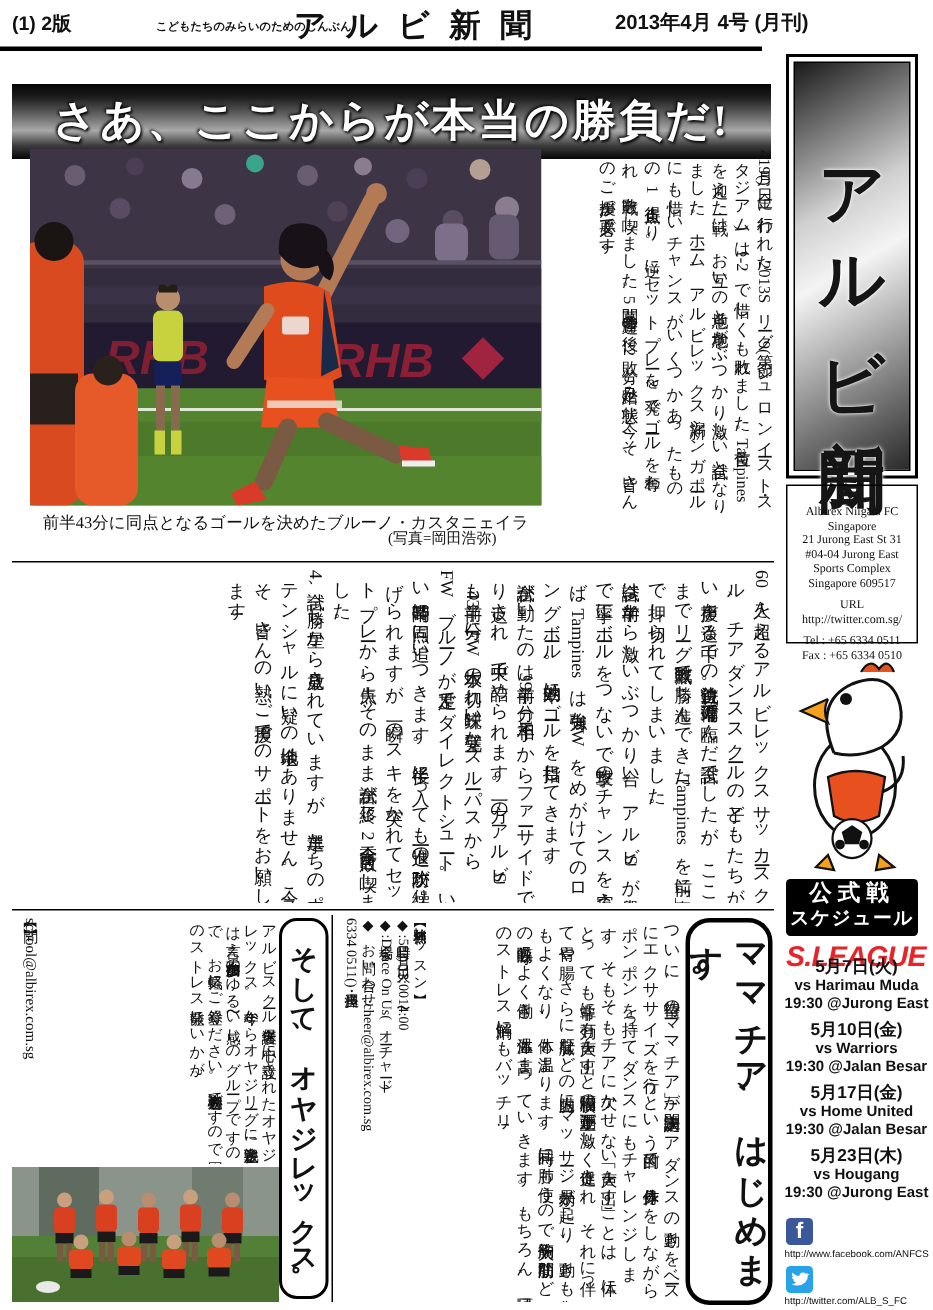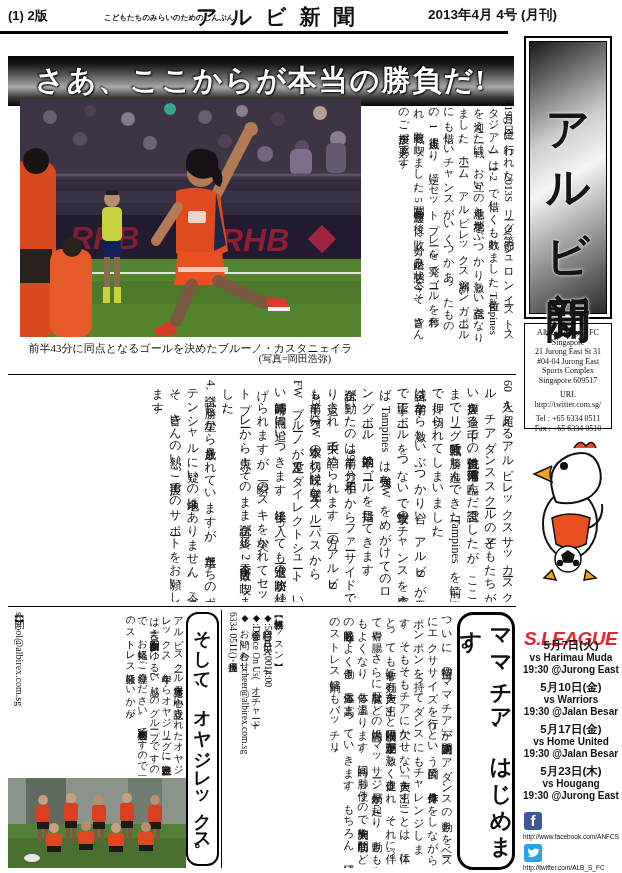--- a/index.html
+++ b/index.html
@@ -8,21 +8,21 @@
   .abs{position:absolute;}
   .sans{font-family:"Liberation Sans","DejaVu Sans",sans-serif;}
   .vtext{writing-mode:vertical-rl;text-orientation:mixed;}
   .vtext p{margin:0;}
 
   
   .masthead{left:0;top:0;width:508px;height:31px;border-bottom:3px solid #000;}
   .pagenum{left:8px;top:7px;font-weight:bold;font-size:13px;}
   .tagline{left:104px;top:13px;font-weight:bold;font-size:7.5px;}
   .title{left:196px;top:3px;font-weight:bold;font-size:21px;letter-spacing:13px;white-space:nowrap;}
-  .issue{left:428px;top:6px;font-weight:bold;font-size:13.5px;white-space:nowrap;}
+  .issue{left:410px;top:6px;font-weight:bold;font-size:13.5px;white-space:nowrap;}
 
   
   .banner{left:8px;top:45px;width:506px;height:50px;
     background:linear-gradient(180deg,#050505 0%,#1d1d1d 18%,#6f6f6f 45%,#a9a9a9 62%,#3d3d3d 82%,#060606 100%);
     display:flex;align-items:center;justify-content:center;margin-top:11px;}
   .banner span{color:#fff;font-weight:bold;font-size:29px;letter-spacing:2px;white-space:nowrap;
     text-shadow:1px 1px 2px #000,-1px -1px 2px #000;}
 
   
   .match-photo{left:20px;top:99px;width:341px;height:238px;}
@@ -47,21 +47,21 @@
   .team-photo{left:8px;top:778px;width:178px;height:90px;}
 
   
   .logo-box{left:524px;top:36px;width:88px;height:283px;border:2px solid #000;padding:3px;box-sizing:border-box;}
   .logo-inner{width:100%;height:100%;border:1px solid #000;box-sizing:border-box;
     background:linear-gradient(150deg,#1a1a1a 0%,#cfcfcf 35%,#f4f4f4 50%,#9a9a9a 72%,#2a2a2a 100%);
     display:flex;align-items:center;justify-content:center;}
   .logo-inner span{writing-mode:vertical-rl;font-weight:bold;font-size:44px;letter-spacing:8px;color:#151515;
     text-shadow:0 0 3px rgba(255,255,255,.95),0 0 1px #fff;}
   .addr-box{left:524px;top:323px;width:88px;height:106px;border:1.5px solid #000;box-sizing:border-box;
-    text-align:center;font-size:8px;line-height:9.5px;padding-top:4px;}
+    text-align:center;font-size:8px;line-height:9.5px;padding-top:12px;}
   .addr-box .gap{height:5px;}
   .mascot{left:526px;top:432px;width:84px;height:150px;}
   .sched-head{left:524px;top:586px;width:88px;height:38px;background:#000;color:#fff;text-align:center;
     font-weight:bold;border-radius:3px;}
   .sched-head .l1{font-size:15px;line-height:19px;letter-spacing:4px;}
   .sched-head .l2{font-size:12.5px;line-height:15px;letter-spacing:1px;}
   .sleague{left:524px;top:628px;width:88px;text-align:center;font-weight:900;font-style:italic;
     font-size:19px;letter-spacing:-0.5px;}
   .fixtures{left:522px;top:639px;width:98px;text-align:center;font-weight:bold;}
   .fixture{margin-bottom:6px;}
@@ -302,20 +302,24 @@
     <g stroke="#111" stroke-width="1.5">
       <circle cx="42" cy="127" r="13" fill="#fff"></circle>
       <path d="M42 119 l6 4 l-2 7 l-8 0 l-2 -7 z" fill="#111"></path>
       <circle cx="34" cy="131" r="2.5" fill="#111"></circle>
         <circle cx="50" cy="131" r="2.5" fill="#111"></circle>
     </g>
     <path d="M26 138 l-8 8 l12 2 z" fill="#f5a01e" stroke="#111" stroke-width="1.5"></path>
     <path d="M60 138 l10 8 l-12 2 z" fill="#f5a01e" stroke="#111" stroke-width="1.5"></path>
   </svg>
 
+  <div class="abs sched-head sans">
+    <div class="l1">公式戦</div>
+    <div class="l2">スケジュール</div>
+  </div>
 
   <div class="abs sleague sans" style="color:#e8232a;">S.LEAGUE</div>
 
   <div class="abs fixtures sans">
     <div class="fixture">
       <div class="d">5月7日(火)</div>
       <div class="o">vs Harimau Muda</div>
       <div class="t">19:30 @Jurong East</div>
     </div>
     <div class="fixture">

